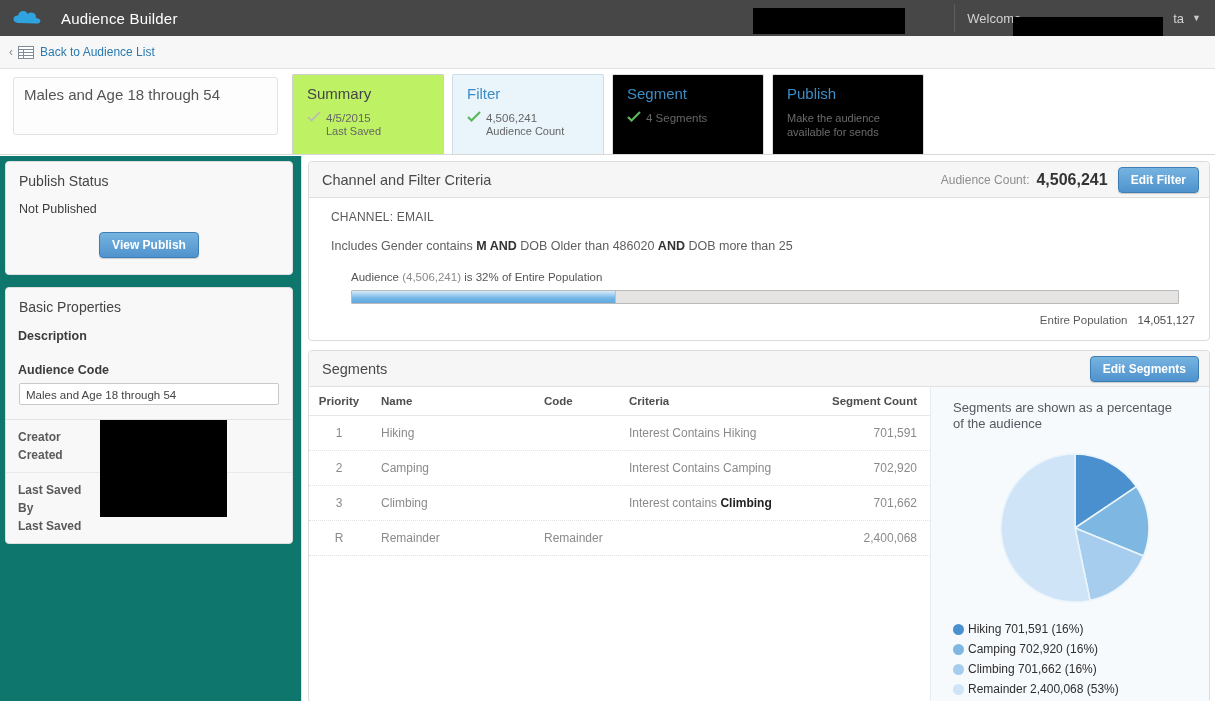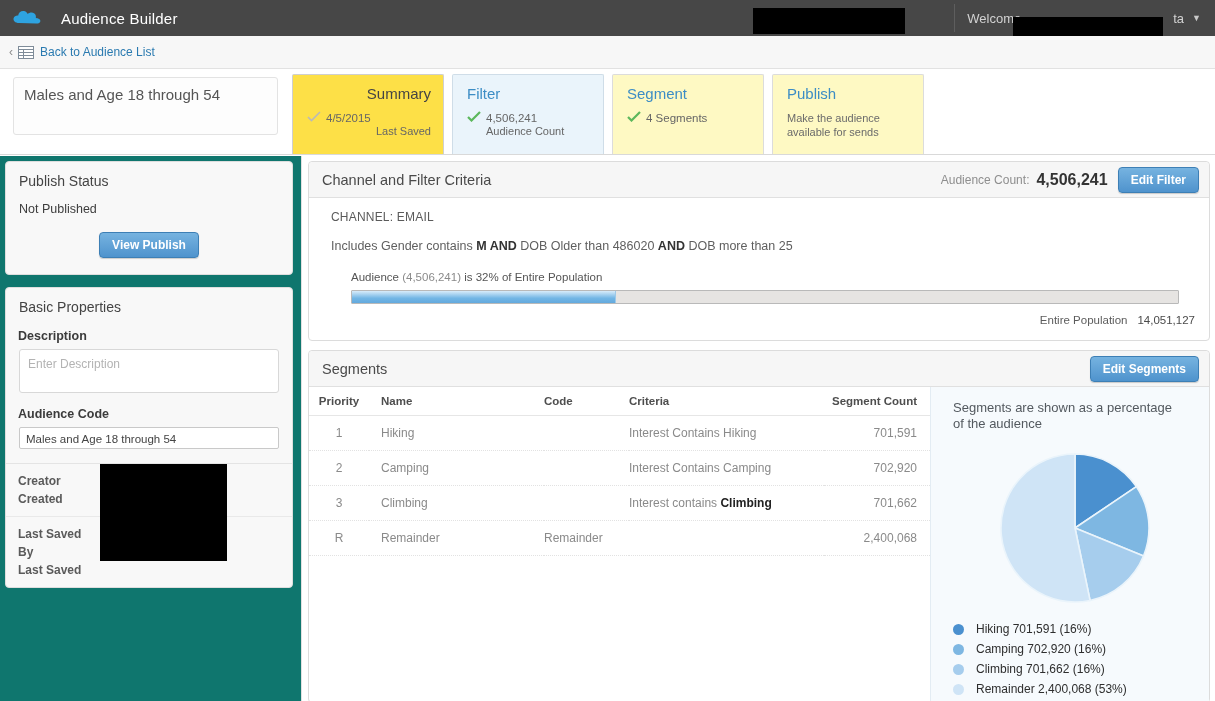--- a/index.html
+++ b/index.html
@@ -57,24 +57,24 @@
     background:#ffffff; border-bottom:1px solid #d9d9d9;
   }
   .namebox {
     position:absolute; left:13px; top:8px; width:265px; height:58px;
     border:1px solid #e3e3e3; border-radius:3px; background:#fdfdfd;
     padding:8px 10px; color:#555; font-size:15px;
   }
   .tabs { position:absolute; left:292px; top:5px; display:flex; gap:8px; }
   .tab {
     width:152px; height:80px; border:1px solid #dcdcdc; border-bottom:none;
-    background:#fef9c3; padding:10px 12px 0 14px; position:relative;
+    background:#000000; padding:10px 12px 0 14px; position:relative;
     border-top-left-radius:2px; border-top-right-radius:2px;
   }
-  .tab.active { background:#fde047; border-color:#cfcfcf;text-align:right; }
+  .tab.active { background:#bef264; border-color:#cfcfcf; }
   .tab.highlight { background:#eaf4fb; border-color:#cfdde8; }
   .tab-title { font-size:15px; line-height:18px; margin-bottom:8px; }
   .tab.active .tab-title { color:#444; }
   .tab-title.link { color:#3c8dc5; }
   .tab-sub { font-size:11.5px; color:#666; line-height:14px; display:flex; align-items:flex-start; gap:5px;}
   .tab-sub2 { font-size:11px; color:#666; line-height:13px; margin-left:19px;}
   .tab-note { font-size:11px; color:#6b6b6b; line-height:14px; }
   .tick { width:14px; flex:0 0 14px; display:inline-block; }
 
   .savebtn {
@@ -168,21 +168,21 @@
   .col-code { width:85px; }
   .col-crit { width:195px; }
   .col-cnt { text-align:right !important; padding-right:13px !important; }
   td.col-pri { font-size:14px; color:#7c7c7c; }
   td.col-cnt { font-size:13px; color:#8a8a8a; }
   .crit-bold { color:#222; font-weight:bold; }
 
   .seg-note { font-size:13px; color:#53595f; line-height:16px; width:225px; }
   .pie-holder { display:flex; justify-content:center; margin-top:20px; }
   .legend { margin-top:18px; }
-  .legend-item { display:flex; align-items:center; gap:12px; margin-bottom:6px; }
+  .legend-item { display:flex; align-items:center; gap:4px; margin-bottom:6px; }
   .dot { width:11px; height:11px; border-radius:50%; flex:0 0 11px; }
   .legend-text { font-size:12px; color:#2e2e2e; }
 </style>
 </head>
 <body>
 
 <div id="app">
 
   <div class="topbar">
     <div class="cloud-logo">
@@ -286,21 +286,20 @@
       <div class="card-title">Publish Status</div>
       <div class="pub-status">Not Published</div>
       <div class="pub-btn-row">
         <div class="btn-blue">View Publish</div>
       </div>
     </div>
 
     <div class="card" style="margin-top:12px;">
       <div class="card-title">Basic Properties</div>
       <div class="field-label">Description</div>
-      <div class="desc-input">Enter Description</div>
       <div class="field-label">Audience Code</div>
       <div class="code-input">Males and Age 18 through 54</div>
 
       <div class="meta-table">
         <div class="meta-row">
           <div class="meta-keys">
             <div>Creator</div>
             <div>Created</div>
           </div>
           <span class="redact meta-redact" style="left:94px; top:0; width:127px; height:59px;"></span>

